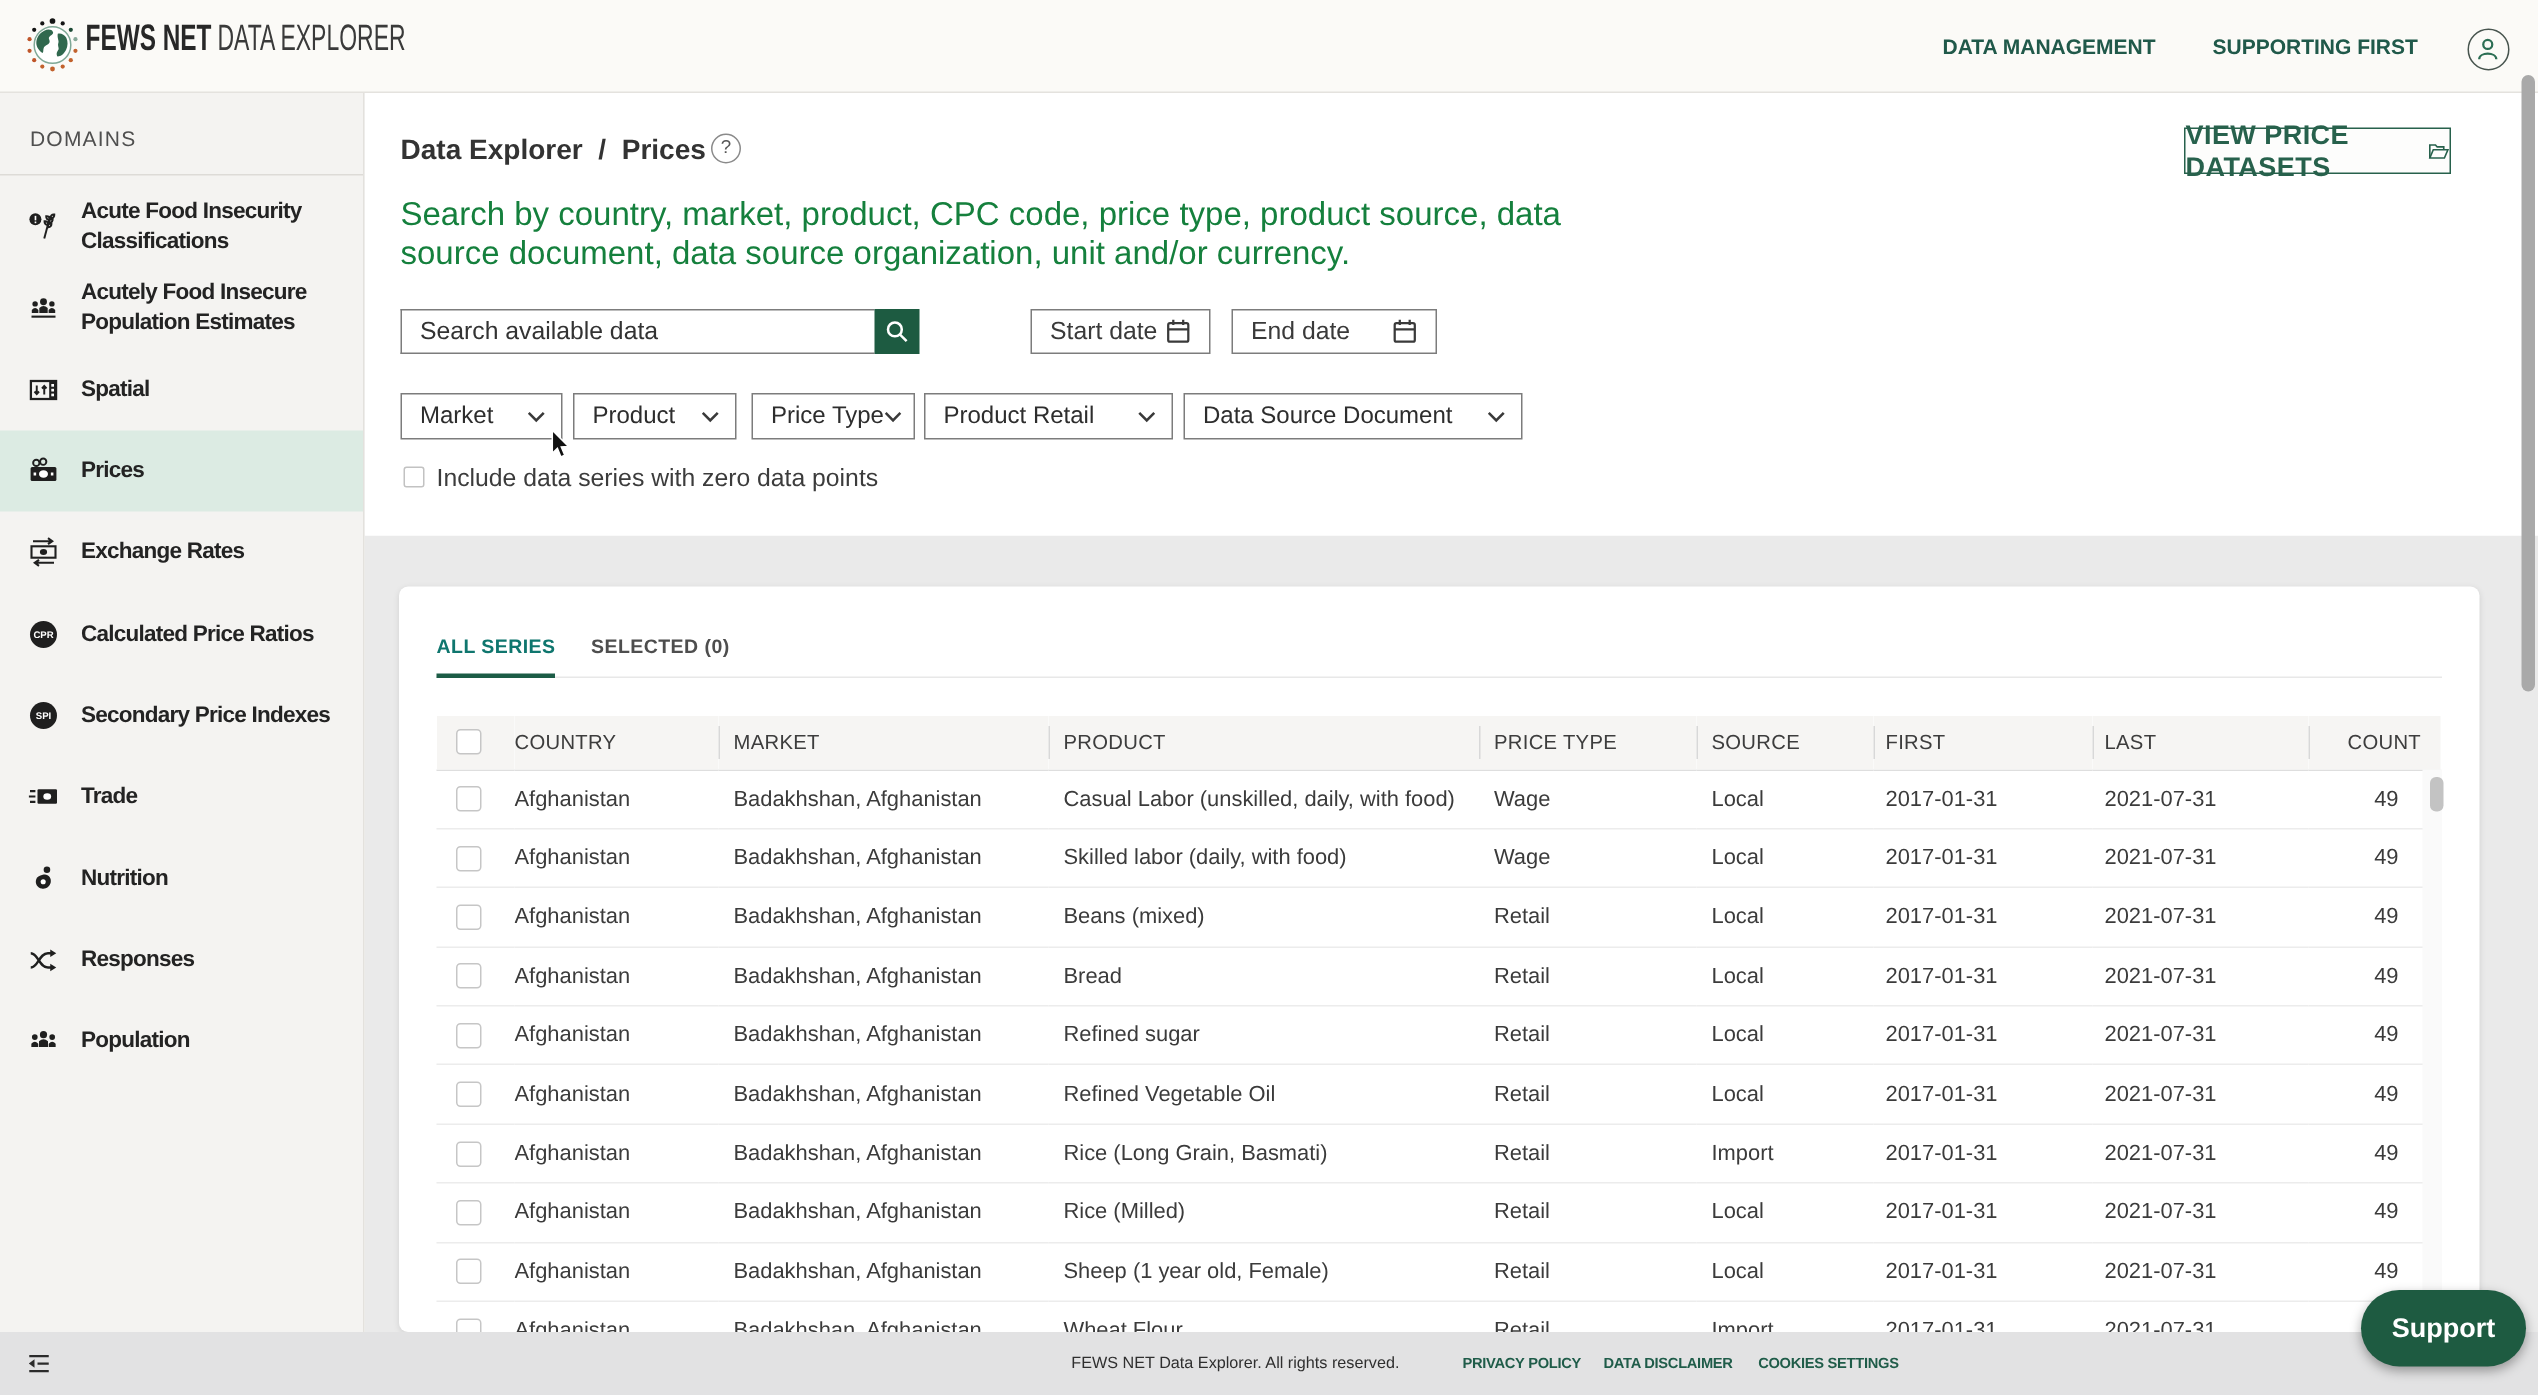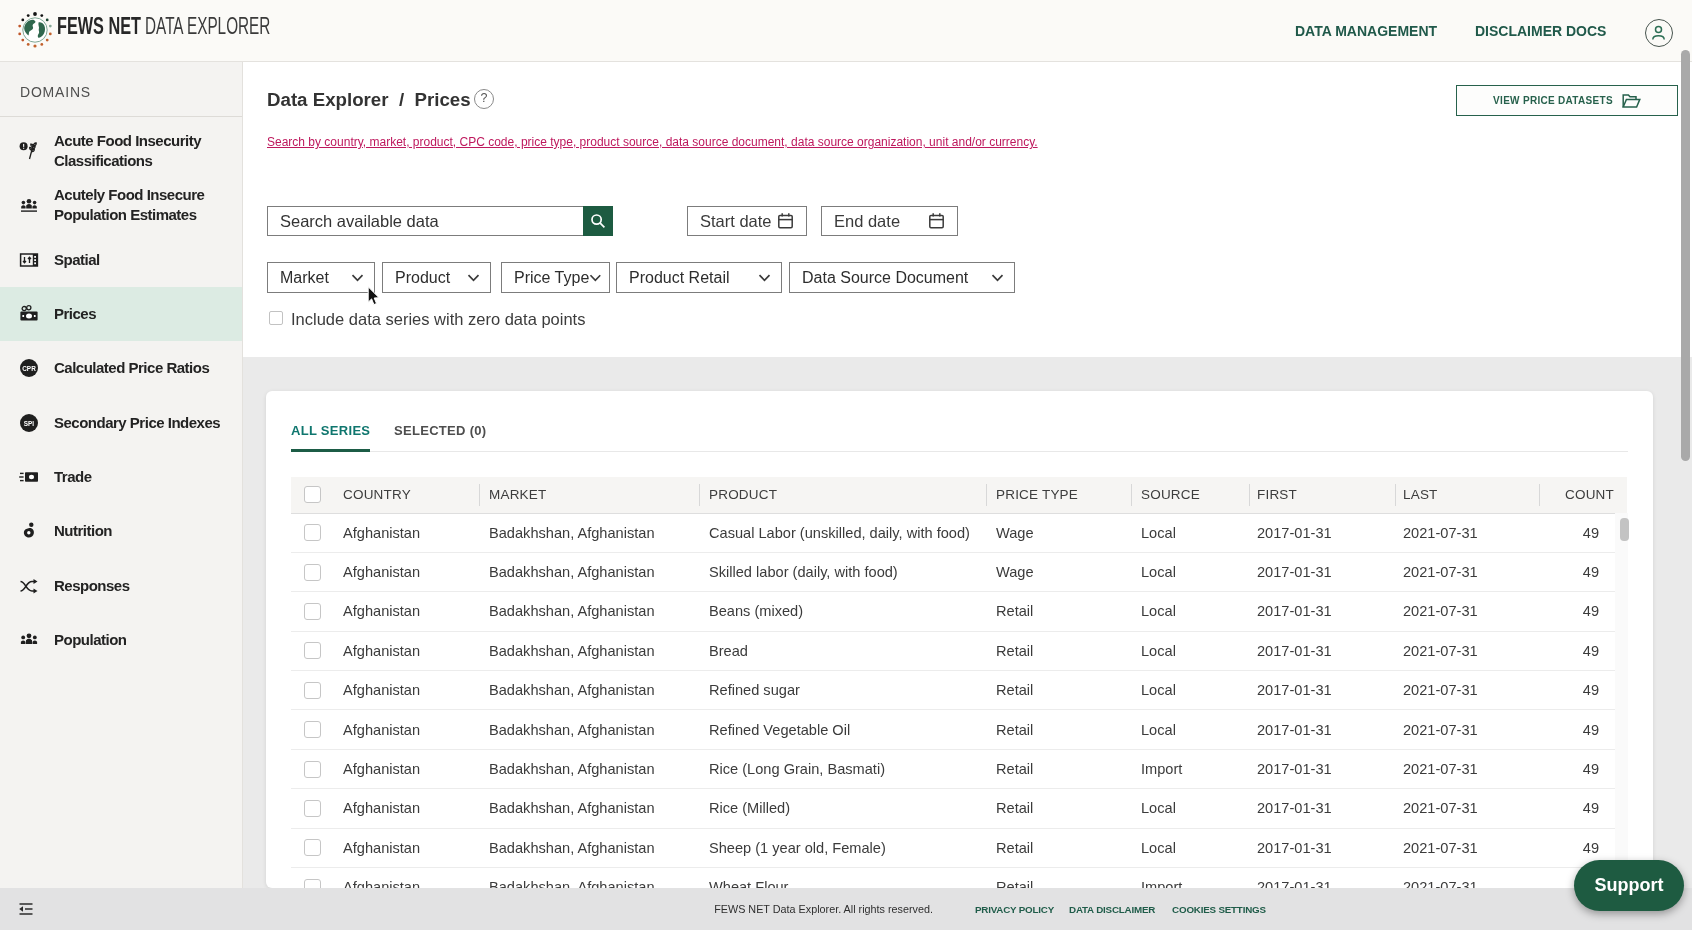--- a/index.html
+++ b/index.html
@@ -22,22 +22,22 @@
   #domhdr { height:55px; position:relative; border-bottom:1px solid #dddbd7; margin-bottom:7px;text-decoration:underline; }
   #domhdr span { position:absolute; left:20px; top:22px; font-size:14px; color:#4f4f4f; letter-spacing:0.8px; }
   .sel { background:#dcebe3; }
 
   
   #mainwhite { position:absolute; left:243px; top:62px; width:1449px; height:295px; background:#ffffff; }
   #maingray { position:absolute; left:243px; top:357px; width:1449px; height:573px; background:#eaeaea; }
 
   #crumb { position:absolute; left:267px; top:89px; font-size:18.7px; font-weight:bold; color:#333; }
   #helpq { position:absolute; left:474px; top:89px; width:20px; height:20px; border:1.5px solid #8a8a8a; border-radius:50%; color:#555; font-size:12.5px; text-align:center; line-height:17px; }
-  #viewbtn { position:absolute; left:1456px; top:85px; width:222px; height:31px; border:1px solid #27614c; color:#27614c; font-size:10px; font-weight:bold; letter-spacing:0.3px; display:flex; align-items:center; justify-content:center; gap:9px; background:#fdfdfc; }
-  #desc { position:absolute; left:267px; top:130px; width:830px; font-size:12px; line-height:25.5px; color:#be185d;text-decoration:underline; }
+  #viewbtn { position:absolute; left:1456px; top:85px; width:178px; height:31px; border:1px solid #27614c; color:#27614c; font-size:18px; font-weight:bold; letter-spacing:0.3px; display:flex; align-items:center; justify-content:center; gap:9px; background:#fdfdfc; }
+  #desc { position:absolute; left:267px; top:130px; width:830px; font-size:22px; line-height:25.5px; color:#15803d; }
 
   #searchbox { position:absolute; left:267px; top:206px; width:316px; height:30px; border:1px solid #7c7c7c; border-right:none; background:#fff; font-size:16.5px; color:#333; line-height:28px; padding-left:12px; }
   #searchbtn { position:absolute; left:583px; top:206px; width:30px; height:30px; background:#1d5b41; display:flex; align-items:center; justify-content:center; }
   .datebox { position:absolute; top:206px; height:30px; border:1px solid #7c7c7c; background:#fff; font-size:16.5px; color:#3a3a3a; display:flex; align-items:center; justify-content:space-between; padding:0 12px; }
   .ddl { position:absolute; top:262px; height:31px; border:1px solid #7c7c7c; background:#fff; font-size:16px; color:#2d2d2d; display:flex; align-items:center; justify-content:space-between; padding:0 10px 0 12px; white-space:nowrap; }
 
   #zerochk { position:absolute; left:269px; top:311px; width:14px; height:14px; border:1.5px solid #c2c2c2; border-radius:2px; background:#fff; }
   #zerolbl { position:absolute; left:291px; top:310px; font-size:16.5px; color:#3c3c3c; }
 
   
@@ -93,21 +93,21 @@
     <circle cx="12.2" cy="33.4" r="1.4" fill="#c2622d"></circle>
     <circle cx="6.8" cy="29.1" r="1.4" fill="#bf5529"></circle>
     <circle cx="3.7" cy="22.9" r="1.4" fill="#bf5529"></circle>
     <circle cx="3.7" cy="15.1" r="1.4" fill="#bf5529"></circle>
     <circle cx="6.8" cy="8.9" r="1.4" fill="#141414"></circle>
     <circle cx="12.2" cy="4.6" r="1.4" fill="#141414"></circle>
   </svg>
   <div id="brand">FEWS NET</div>
   <div id="brand2">DATA EXPLORER</div>
   <div class="topnav" style="left:1295px;">DATA MANAGEMENT</div>
-  <div class="topnav" style="left:1475px;">DISCLAIMER DOCS</div>
+  <div class="topnav" style="left:1475px;">SUPPORTING FIRST</div>
   <div id="avatar">
       <svg width="25" height="25" viewBox="0 0 25 25" style="position:absolute;left:0;top:0;">
         <circle cx="12.5" cy="9.6" r="3" fill="none" stroke="#2c6e54" stroke-width="1.5"></circle>
         <path d="M6.8 19.5 C6.8 14.6 18.2 14.6 18.2 19.5" fill="none" stroke="#2c6e54" stroke-width="1.5"></path>
       </svg>
     </div>
 </div>
 
 <div id="side">
   <div id="domhdr">
@@ -164,20 +164,31 @@
         <svg width="20" height="20" viewBox="0 0 20 20">
           <circle cx="5.2" cy="4.6" r="2.1" fill="none" stroke="#1f1f1f" stroke-width="1.3"></circle>
           <circle cx="9.8" cy="3.8" r="2.1" fill="none" stroke="#1f1f1f" stroke-width="1.3"></circle>
 <rect x="1.4" y="7.4" width="17.2" height="9.2" rx="1" fill="#1f1f1f"></rect>
 <ellipse cx="10" cy="12" rx="3" ry="2.5" fill="#fff"></ellipse>
 <rect x="3.4" y="11" width="1.7" height="2" fill="#fff"></rect>
           <rect x="14.9" y="11" width="1.7" height="2" fill="#fff"></rect>
         </svg>
       </span>
       <span class="lbl">Prices</span>
+    </div>
+  <div class="sitem">
+      <span class="ico" id="i-exch">
+        <svg width="20" height="20" viewBox="0 0 20 20">
+          <rect x="2" y="6.2" width="16" height="7.6" fill="none" stroke="#1f1f1f" stroke-width="1.4"></rect>
+<ellipse cx="10" cy="10" rx="2.4" ry="2" fill="#1f1f1f"></ellipse>
+<path d="M3 2.8 L15.5 2.8 M13 0.8 L15.8 2.8 L13 4.8" stroke="#1f1f1f" stroke-width="1.4" fill="none"></path>
+<path d="M17 17.2 L4.5 17.2 M7 15.2 L4.2 17.2 L7 19.2" stroke="#1f1f1f" stroke-width="1.4" fill="none"></path>
+        </svg>
+      </span>
+      <span class="lbl">Exchange Rates</span>
     </div>
   <div class="sitem">
       <span class="ico" id="i-cpr">
         <svg width="20" height="20" viewBox="0 0 20 20">
           <circle cx="10" cy="10" r="9" fill="#1f1f1f"></circle>
           <text x="10" y="12.6" font-family="Liberation Sans, sans-serif" font-size="6.4" font-weight="bold" fill="#fff" text-anchor="middle">CPR</text>
         </svg>
       </span>
       <span class="lbl">Calculated Price Ratios</span>
     </div>

